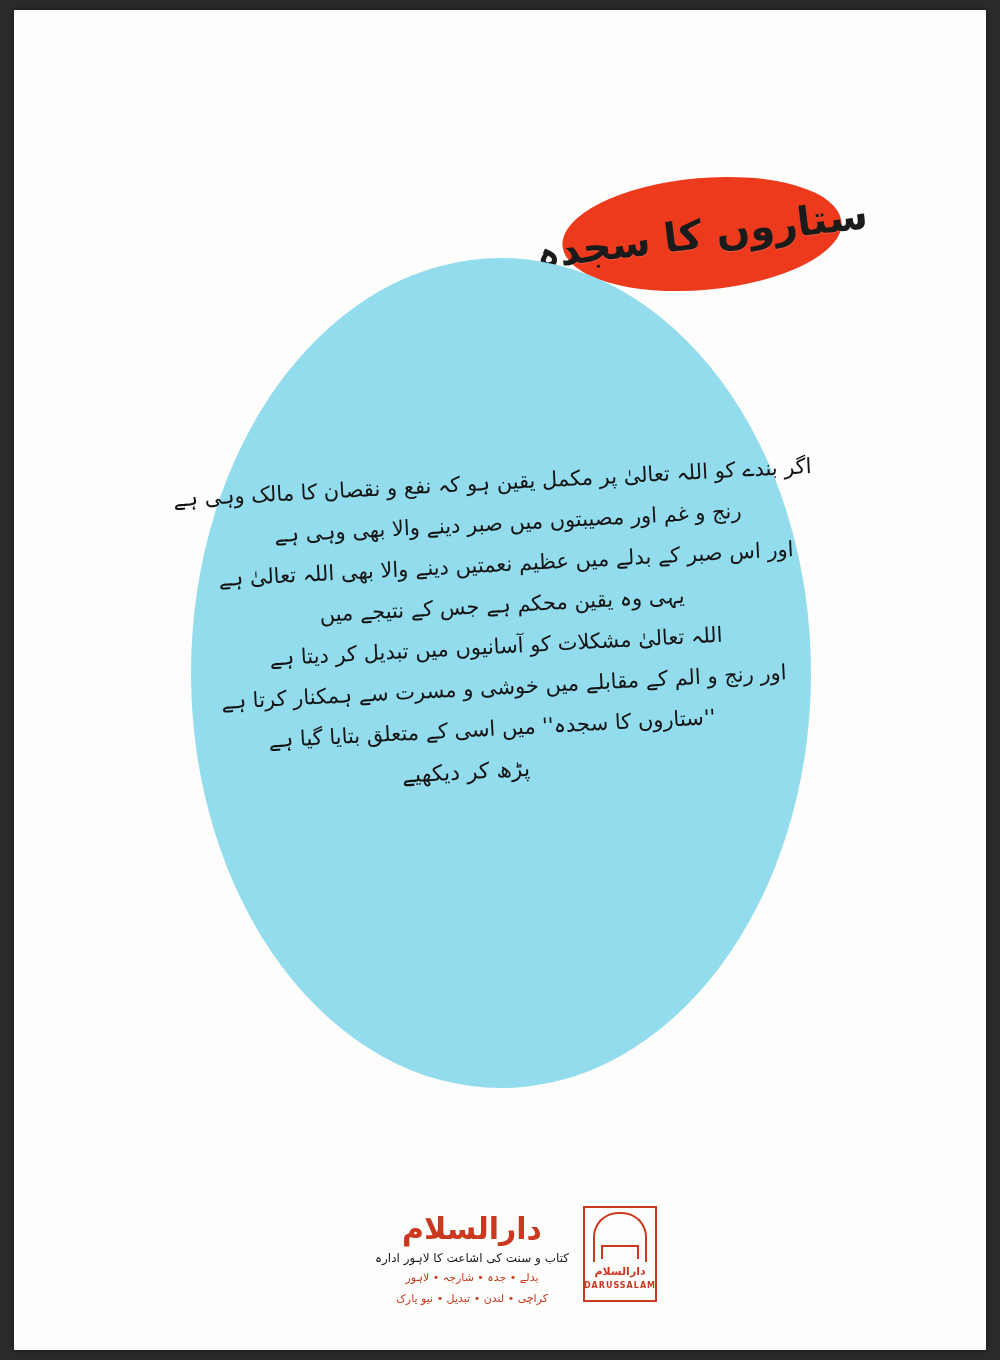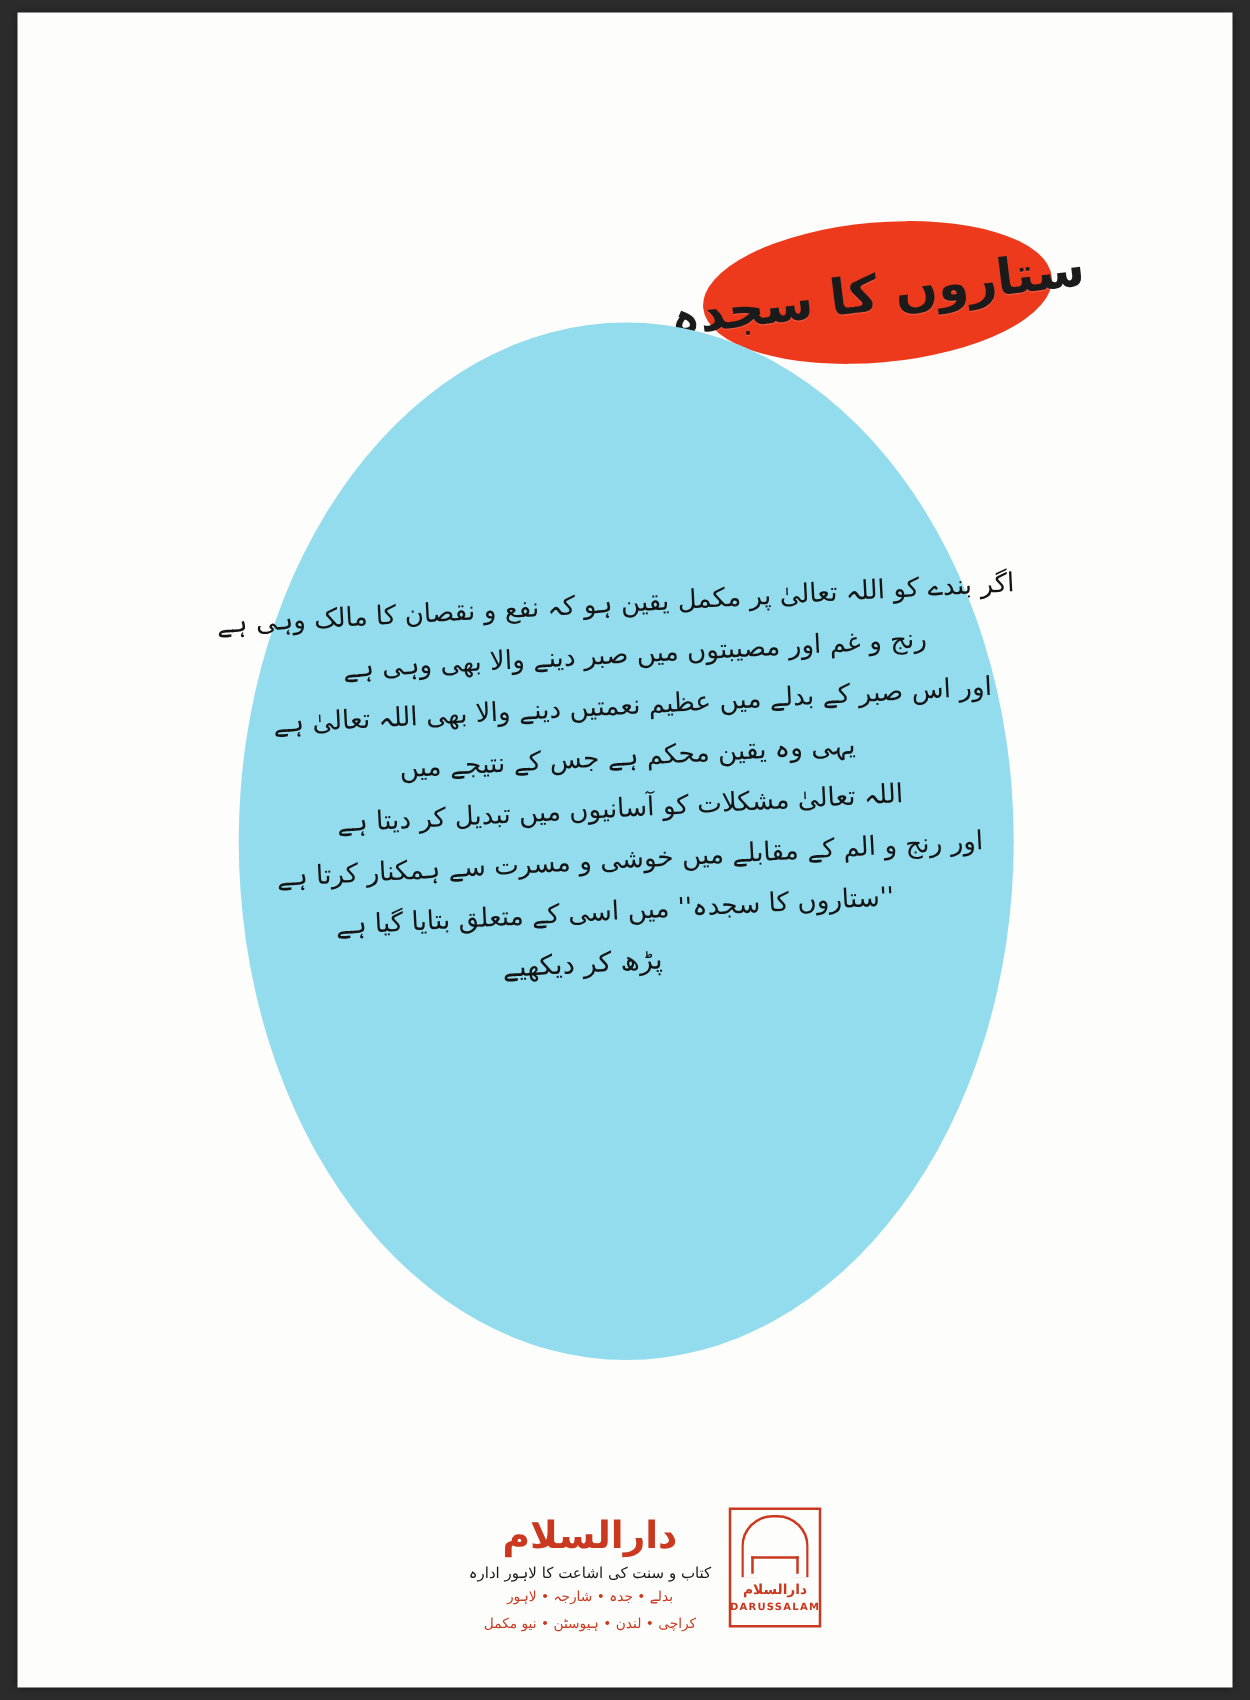--- a/index.html
+++ b/index.html
@@ -185,21 +185,21 @@
     <span class="quote-line l6">اور رنج و الم کے مقابلے میں خوشی و مسرت سے ہمکنار کرتا ہے</span>
     <span class="quote-line l7">''ستاروں کا سجدہ'' میں اسی کے متعلق بتایا گیا ہے</span>
     <span class="quote-line l8">پڑھ کر دیکھیے</span>
   </div>
 
   <div class="publisher">
     <div class="pub-text">
       <div class="pub-name">دارالسلام</div>
       <div class="pub-tagline">کتاب و سنت کی اشاعت کا لاہور ادارہ</div>
       <div class="pub-cities">بدلے • جدہ • شارجہ • لاہور</div>
-      <div class="pub-cities">کراچی • لندن • ہیوسٹن • نیو مکمل</div>
+      <div class="pub-cities">کراچی • لندن • تبدیل • نیو یارک</div>
     </div>
     <div class="pub-logo">
       <div class="logo-arch">
         <div class="logo-book"></div>
       </div>
       <div class="logo-ar">دارالسلام</div>
       <div class="logo-en">DARUSSALAM</div>
     </div>
   </div>
 

